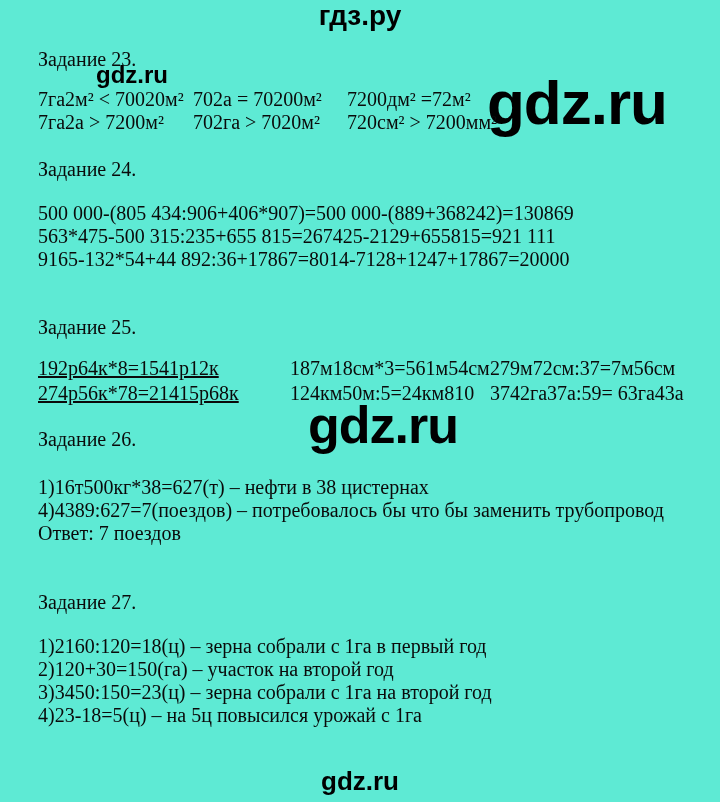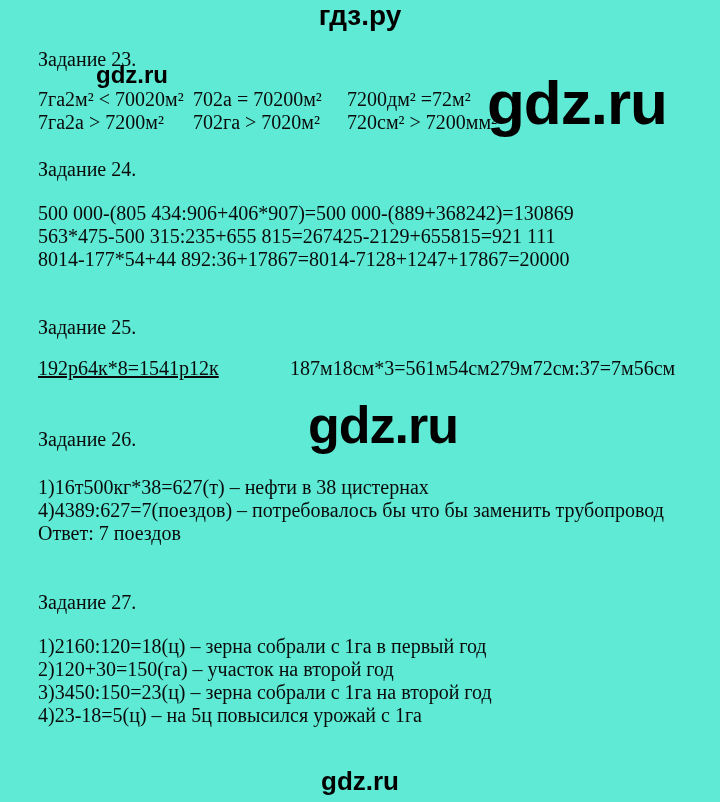--- a/index.html
+++ b/index.html
@@ -132,28 +132,33 @@
   <div class="doc row t23 t23-r2">
     <span class="c c1">7га2а &gt; 7200м²</span>
     <span class="c c2">702га &gt; 7020м²</span>
     <span class="c c3">720см² &gt; 7200мм²</span>
   </div>
 
   <div class="doc task-title t24-title">Задание 24.</div>
   <div class="doc lines t24-lines">
     <div>500 000-(805 434:906+406*907)=500 000-(889+368242)=130869</div>
     <div>563*475-500 315:235+655 815=267425-2129+655815=921 111</div>
-    <div>8014-177*54+44 892:36+17867=8014-7128+1247+17867=20000</div>
+    <div>9165-132*54+44 892:36+17867=8014-7128+1247+17867=20000</div>
   </div>
 
   <div class="doc task-title t25-title">Задание 25.</div>
   <div class="doc row t25 t25-r1">
     <span class="c c1">192р64к*8=1541р12к</span>
     <span class="c c2">187м18см*3=561м54см</span>
     <span class="c c3">279м72см:37=7м56см</span>
+  </div>
+  <div class="doc row t25 t25-r2">
+    <span class="c c1">274р56к*78=21415р68к</span>
+    <span class="c c2">124км50м:5=24км810</span>
+    <span class="c c3">3742га37а:59= 63га43а</span>
   </div>
 
   <div class="doc task-title t26-title">Задание 26.</div>
   <div class="doc lines t26-lines">
     <div>1)16т500кг*38=627(т) – нефти в 38 цистернах</div>
     <div>4)4389:627=7(поездов) – потребовалось бы что бы заменить трубопровод</div>
     <div>Ответ: 7 поездов</div>
   </div>
 
   <div class="doc task-title t27-title">Задание 27.</div>

